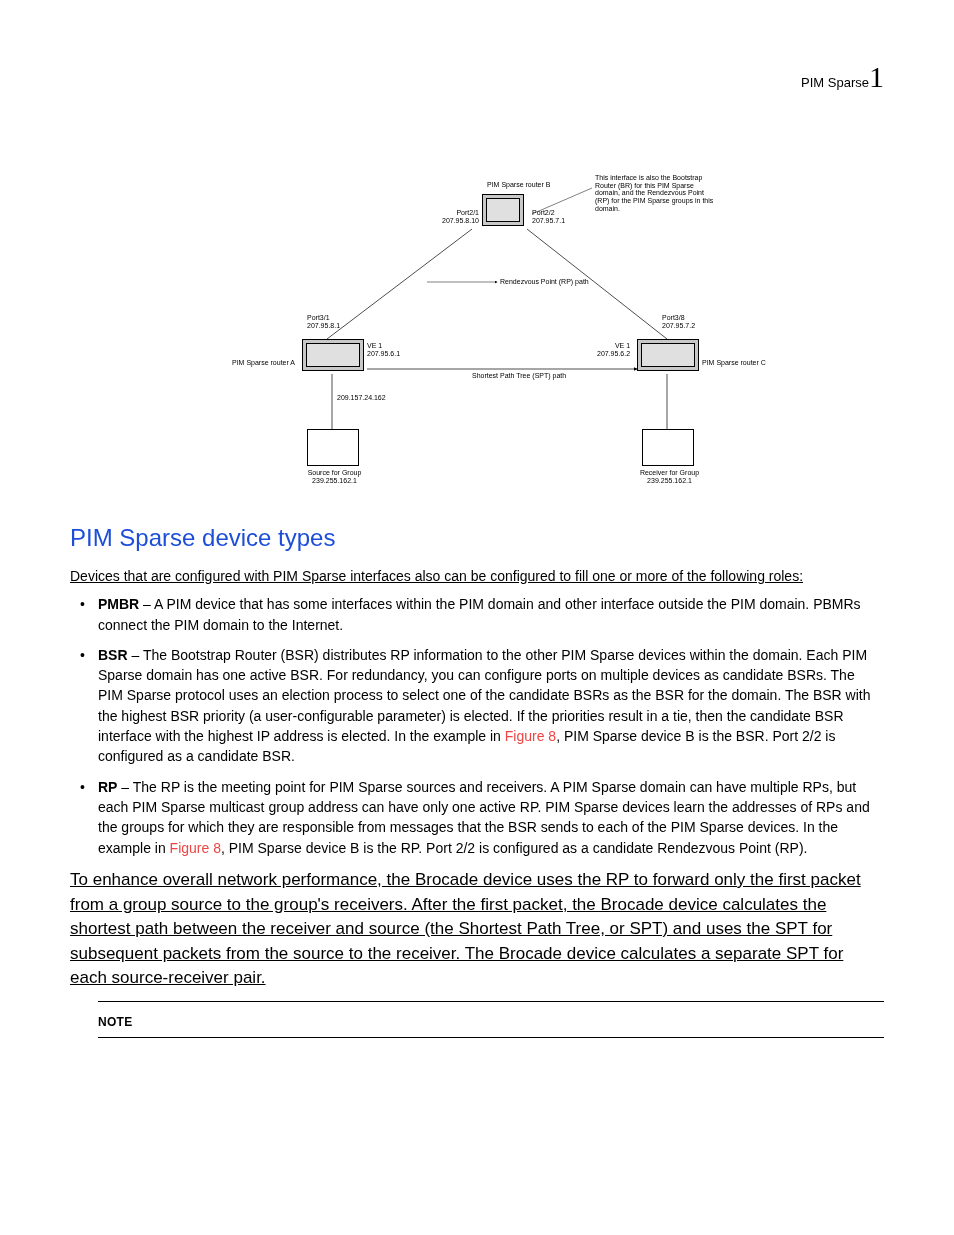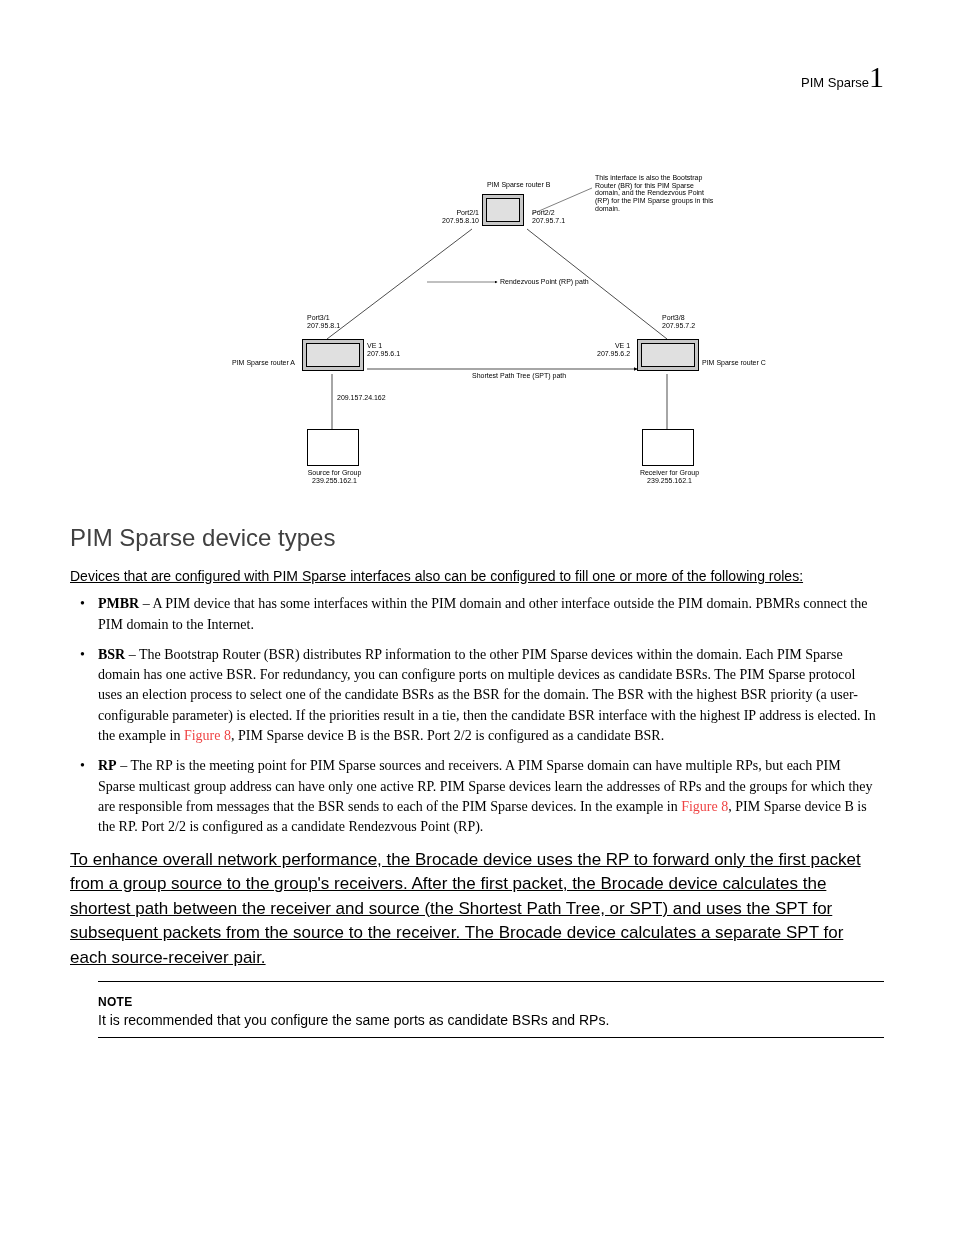--- a/index.html
+++ b/index.html
@@ -54,33 +54,32 @@
     left: 0; top: 0;
     width: 560px;
     height: 320px;
     pointer-events: none;
   }
   h2.section {
     font-size: 24px;
     font-weight: normal;
     font-family: Arial, sans-serif;
     margin: 20px 0 14px 0;
-    color: #404040;
+    color: #1d4ed8;
     font-stretch: condensed;
   }
   .bodytext {
     font-size: 14px;
     line-height: 1.45;
   }
   .bodytext p { margin: 0 0 8px 0; text-decoration: underline; }
   ul.bullets {
     list-style: none;
     padding: 0;
     margin: 8px 7px 0 0;
-    font-family: Liberation Serif, serif;
   }
   ul.bullets > li {
     position: relative;
     padding-left: 28px;
     margin-bottom: 10px;
     font-size: 14px;
     line-height: 1.45;
   }
   ul.bullets > li::before {
     content: "•";
@@ -203,17 +202,16 @@
       </li>
       <li>
         <span class="bold">RP</span><span> – The RP is the meeting point for PIM Sparse sources and receivers. A PIM Sparse domain can have multiple RPs, but each PIM Sparse multicast group address can have only one active RP. PIM Sparse devices learn the addresses of RPs and the groups for which they are responsible from messages that the BSR sends to each of the PIM Sparse devices. In the example in </span><a href="#" class="figlink">Figure 8</a><span>, PIM Sparse device B is the RP. Port 2/2 is configured as a candidate Rendezvous Point (RP).</span>
       </li>
     </ul>
 
     <p class="perf">To enhance overall network performance, the Brocade device uses the RP to forward only the first packet from a group source to the group's receivers. After the first packet, the Brocade device calculates the shortest path between the receiver and source (the Shortest Path Tree, or SPT) and uses the SPT for subsequent packets from the source to the receiver. The Brocade device calculates a separate SPT for each source-receiver pair.</p>
 
     <div class="notebox">
       <div class="notetitle">NOTE</div>
-      <div class="notetext">It is recommended that you configure the same ports as candidate BSRs and RPs.</div>
     </div>
   </div>
 
 </div>
 
 </body></html>

